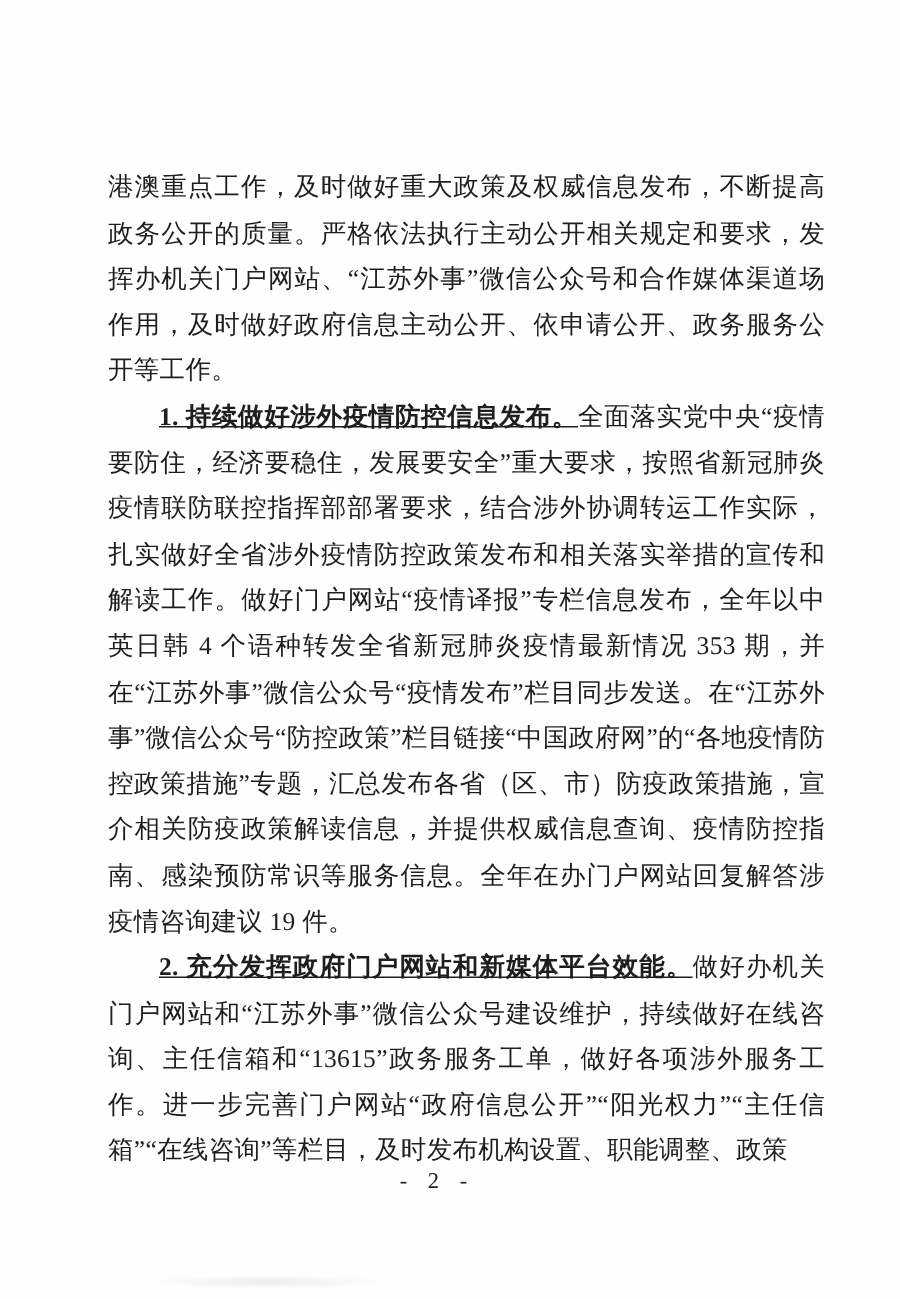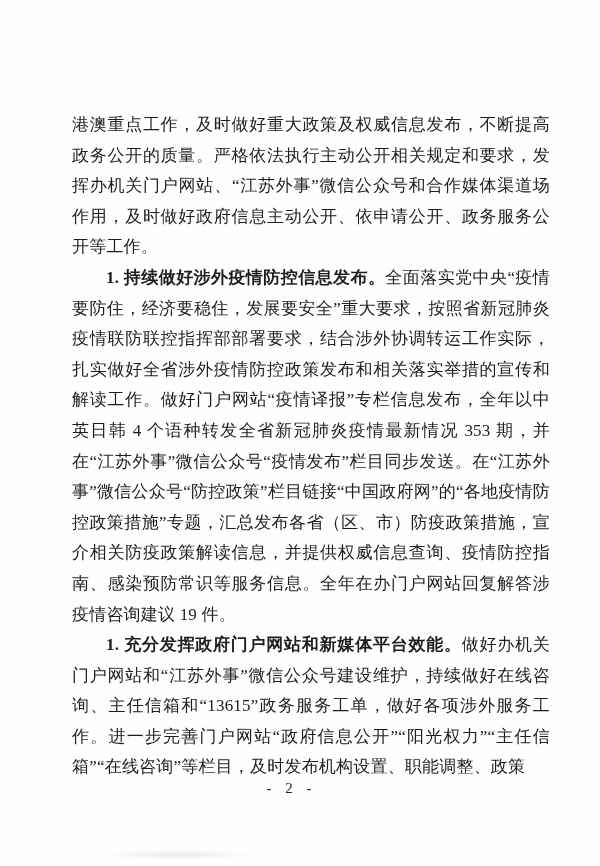--- a/index.html
+++ b/index.html
@@ -36,20 +36,21 @@
   }
   .para {
     margin: 0;
     padding: 0;
   }
   .para.indent {
     text-indent: 2em;
   }
   .run-bold {
     font-weight: 700;
+    text-decoration: underline;
   }
   .page-number {
     position: absolute;
     left: 0;
     top: 780px;
     width: 580px;
     text-align: center;
     font-size: 15px;
     color: #222222;
     letter-spacing: 2px;
@@ -69,21 +70,21 @@
 <body>
 
 <div class="doc-page">
 
   <div class="body-text">
 
     <p class="para"><span>港澳重点工作，及时做好重大政策及权威信息发布，不断提高政务公开的质量。严格依法执行主动公开相关规定和要求，发挥办机关门户网站、“江苏外事”微信公众号和合作媒体渠道场作用，及时做好政府信息主动公开、依申请公开、政务服务公开等工作。</span></p>
 
     <p class="para indent"><span class="run-bold">1. 持续做好涉外疫情防控信息发布。</span><span>全面落实党中央“疫情要防住，经济要稳住，发展要安全”重大要求，按照省新冠肺炎疫情联防联控指挥部部署要求，结合涉外协调转运工作实际，扎实做好全省涉外疫情防控政策发布和相关落实举措的宣传和解读工作。做好门户网站“疫情译报”专栏信息发布，全年以中英日韩 4 个语种转发全省新冠肺炎疫情最新情况 353 期，并在“江苏外事”微信公众号“疫情发布”栏目同步发送。在“江苏外事”微信公众号“防控政策”栏目链接“中国政府网”的“各地疫情防控政策措施”专题，汇总发布各省（区、市）防疫政策措施，宣介相关防疫政策解读信息，并提供权威信息查询、疫情防控指南、感染预防常识等服务信息。全年在办门户网站回复解答涉疫情咨询建议 19 件。</span></p>
 
-    <p class="para indent"><span class="run-bold">1. 充分发挥政府门户网站和新媒体平台效能。</span><span>做好办机关门户网站和“江苏外事”微信公众号建设维护，持续做好在线咨询、主任信箱和“13615”政务服务工单，做好各项涉外服务工作。进一步完善门户网站“政府信息公开”“阳光权力”“主任信箱”“在线咨询”等栏目，及时发布机构设置、职能调整、政策</span></p>
+    <p class="para indent"><span class="run-bold">2. 充分发挥政府门户网站和新媒体平台效能。</span><span>做好办机关门户网站和“江苏外事”微信公众号建设维护，持续做好在线咨询、主任信箱和“13615”政务服务工单，做好各项涉外服务工作。进一步完善门户网站“政府信息公开”“阳光权力”“主任信箱”“在线咨询”等栏目，及时发布机构设置、职能调整、政策</span></p>
 
   </div>
 
   <div class="page-number">- 2 -</div>
 
   <div class="scan-artifact"></div>
 
 </div>
 
 </body></html>

